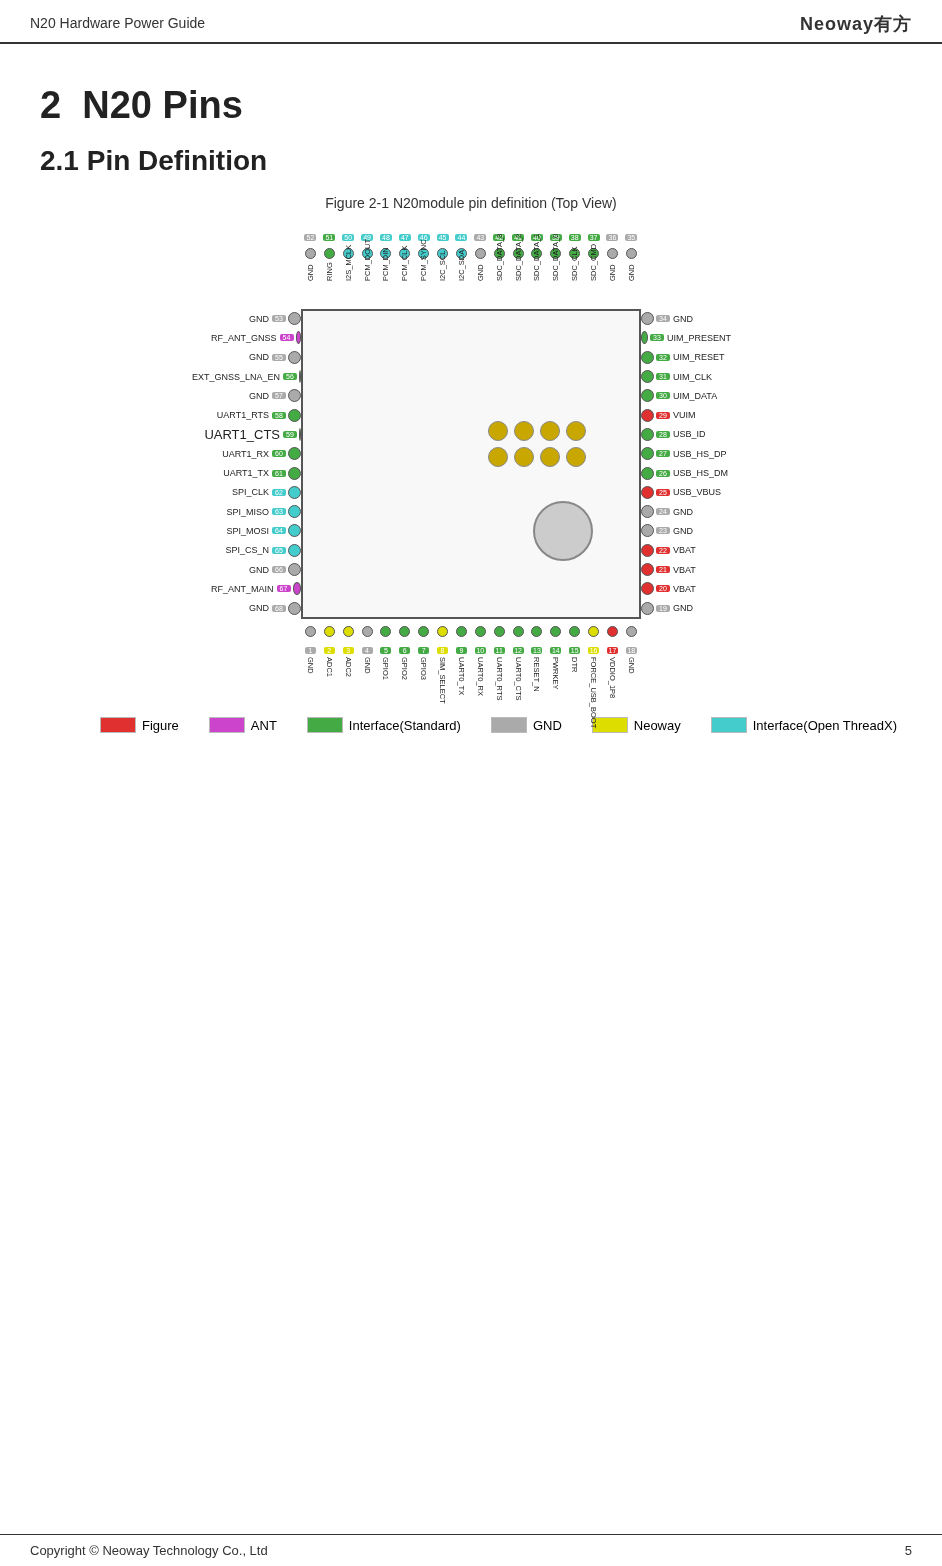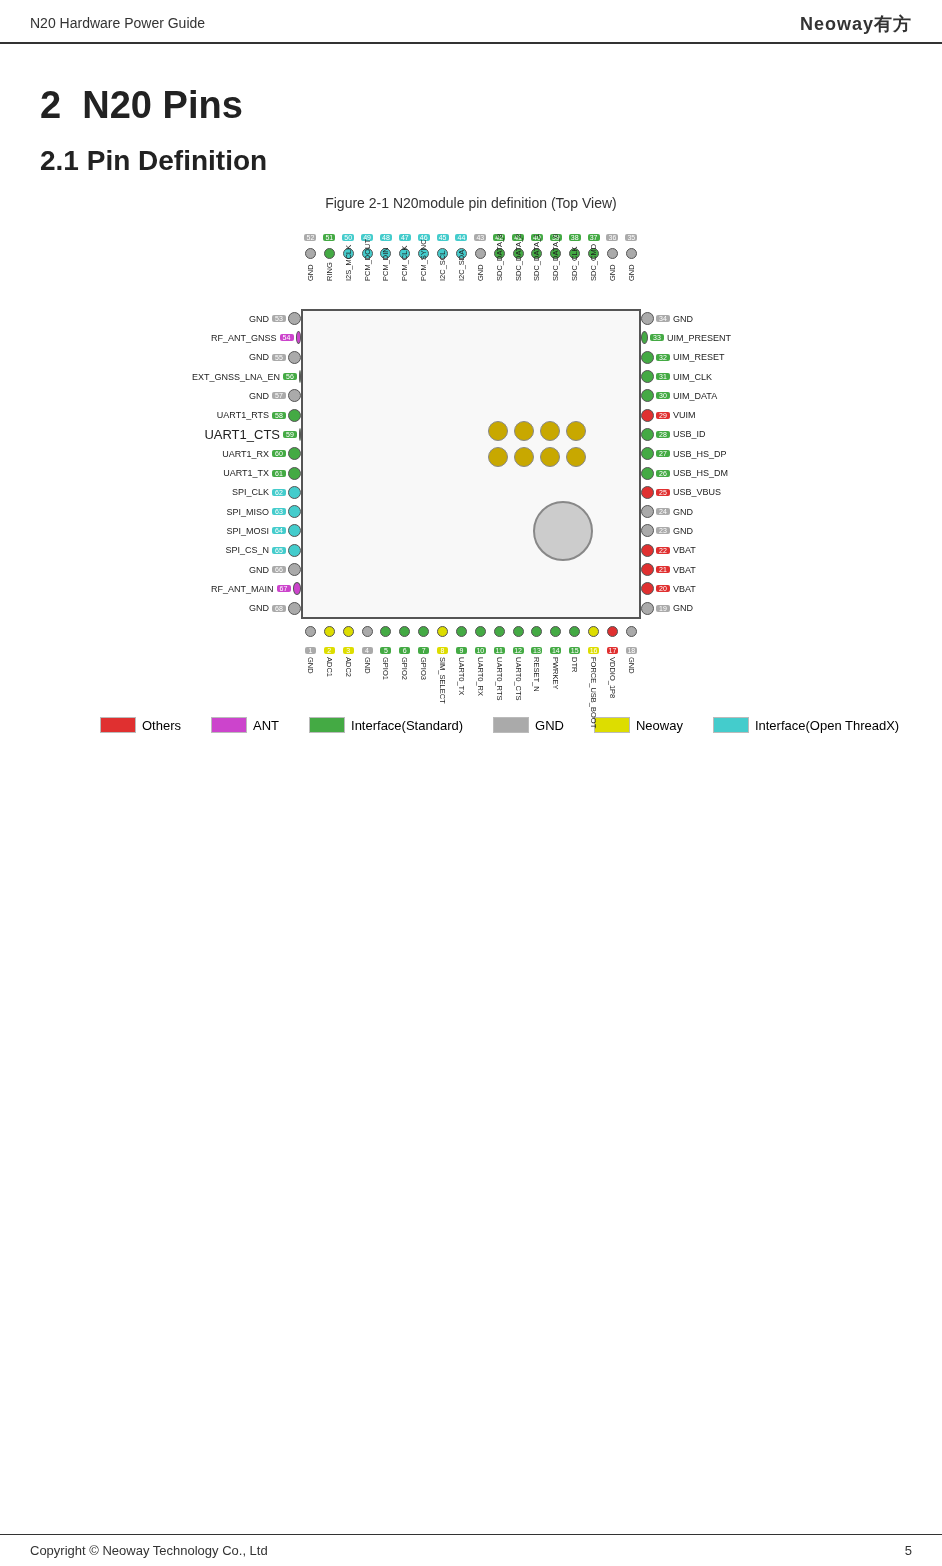--- a/index.html
+++ b/index.html
@@ -758,21 +758,21 @@
             </div>
           </div>
       </div>
 
     </div>
   </div>
 
   <div class="legend">
     <div class="legend-item">
       <div class="legend-box color-power"></div>
-      <span>Others</span>
+      <span>Figure</span>
     </div>
     <div class="legend-item">
       <div class="legend-box color-ant"></div>
       <span>ANT</span>
     </div>
     <div class="legend-item">
       <div class="legend-box color-interface-std"></div>
       <span>Interface(Standard)</span>
     </div>
     <div class="legend-item">

